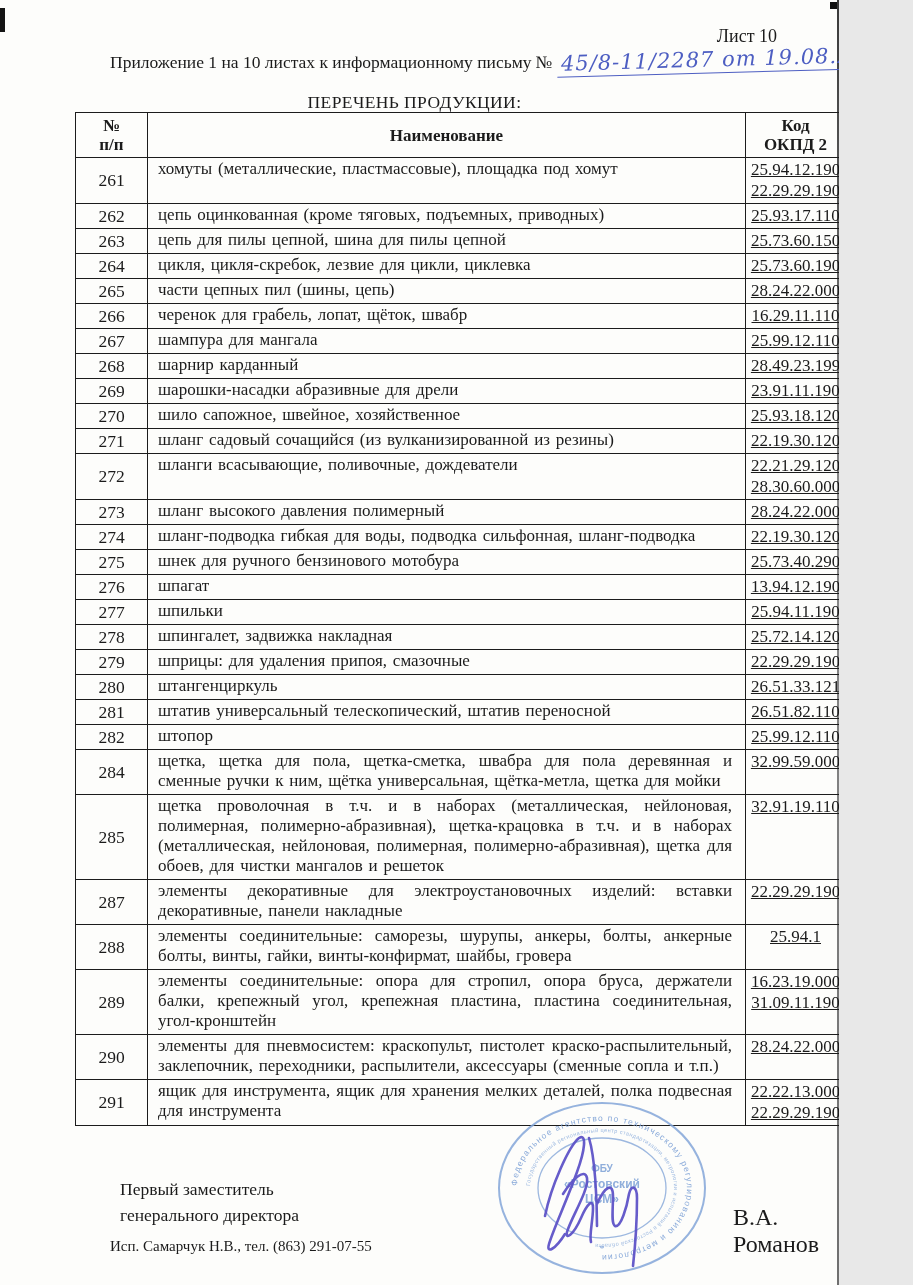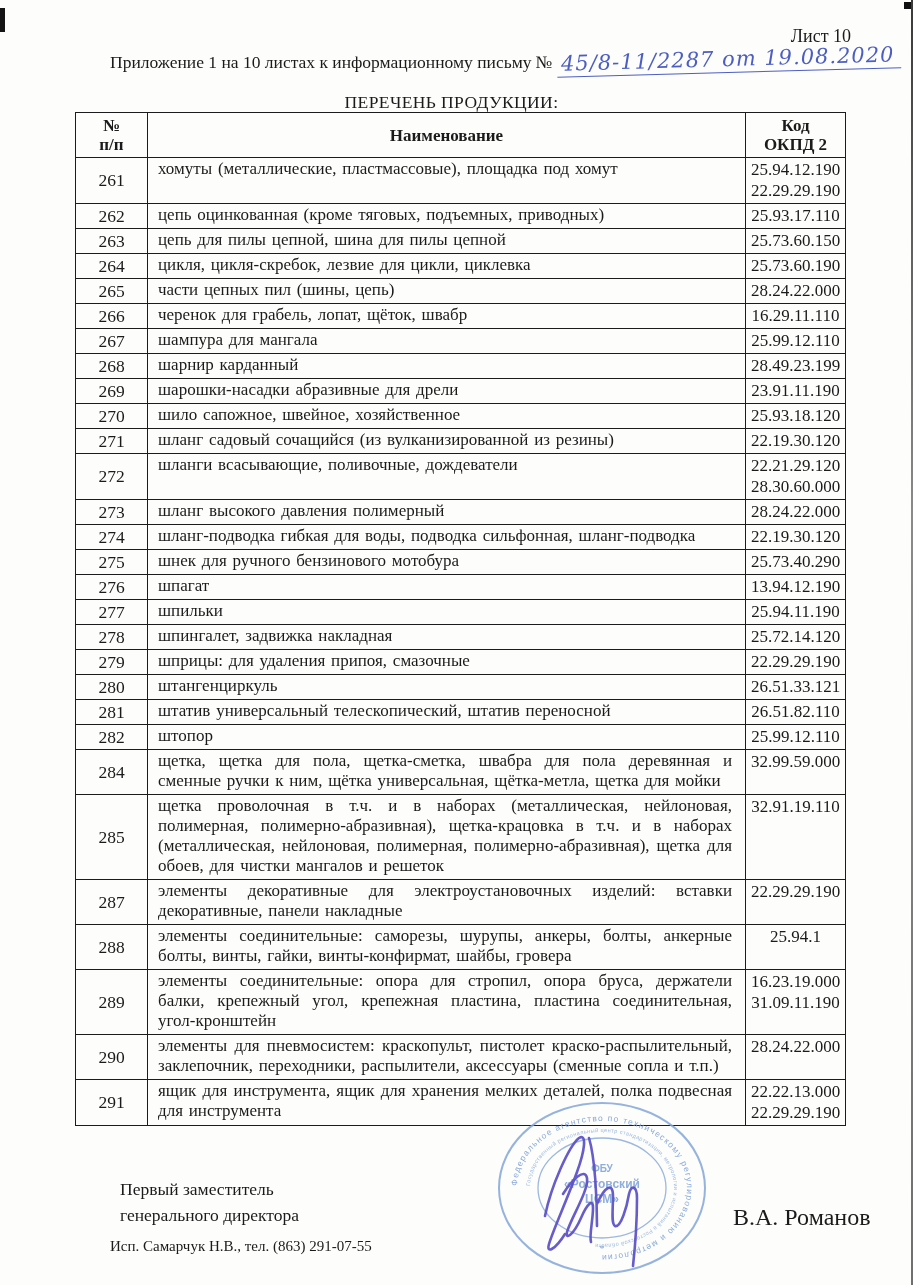--- a/index.html
+++ b/index.html
@@ -1,18 +1,18 @@
 <!DOCTYPE html>
 <html><head>
 <meta charset="utf-8">
 <style>
   html,body{margin:0;padding:0;background:#e8e8e8;}
   .page{
     position:relative;
-    width:913px;height:1285px;
+    width:839px;height:1285px;
     background:#fdfdfb;
     overflow:hidden;
     font-family:"Liberation Serif","DejaVu Serif",serif;
     color:#1b1b1b;
   }
   
   .artifact-left{position:absolute;left:0;top:8px;width:5px;height:24px;background:#141414;}
   .artifact-right-line{position:absolute;right:0;top:0;width:2px;height:1285px;background:linear-gradient(#3a3a3a,#8a8a8a 40%,#6f6f6f);}
   .artifact-tr{position:absolute;right:2px;top:2px;width:7px;height:7px;background:#101010;}
 
@@ -41,21 +41,21 @@
   table.products col.col-code{width:100px;}
   table.products th, table.products td{border:1.6px solid #1c1c1c;}
   table.products th{font-weight:bold;text-align:center;line-height:1.12;padding:3px 2px;font-size:17px;}
   td.c-num{text-align:center;vertical-align:middle;padding:1px 2px;font-size:17.5px;}
   td.c-name{
     text-align:justify;vertical-align:top;
     padding:1px 13px 3px 10px;
     line-height:20px;
     word-spacing:1.5px;
   }
-  td.c-code{text-align:center;vertical-align:top;padding:1px 2px 2px 2px;line-height:21px;font-size:17px;}
+  td.c-code{text-align:center;vertical-align:top;padding:1px 2px 2px 2px;line-height:21px;font-size:17px;text-decoration:underline;}
 
   .footer-left{position:absolute;left:120px;top:1176px;font-size:17.5px;line-height:26px;}
   .signer-name{position:absolute;left:733px;top:1204px;font-size:24px;}
   .executor{position:absolute;left:110px;top:1238px;font-size:15px;}
 
   .stamp-wrap{position:absolute;left:493px;top:1098px;width:218px;height:187px;pointer-events:none;}
 </style>
 </head>
 <body>
 

